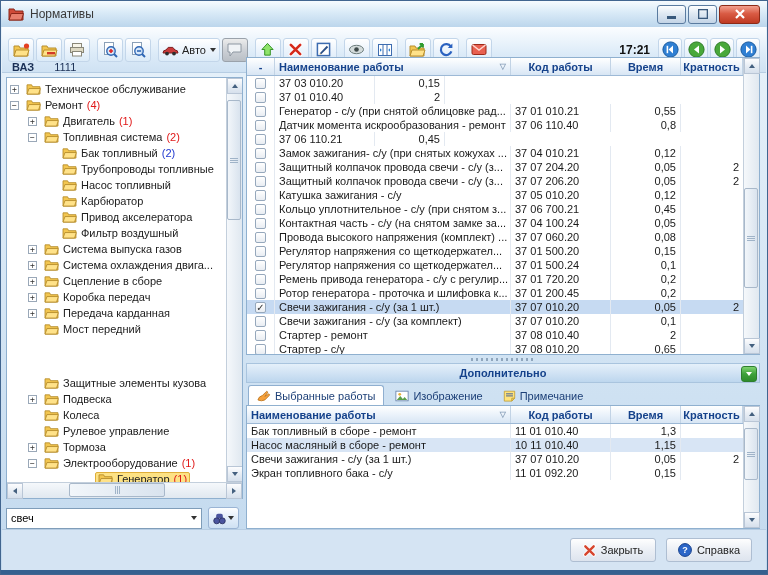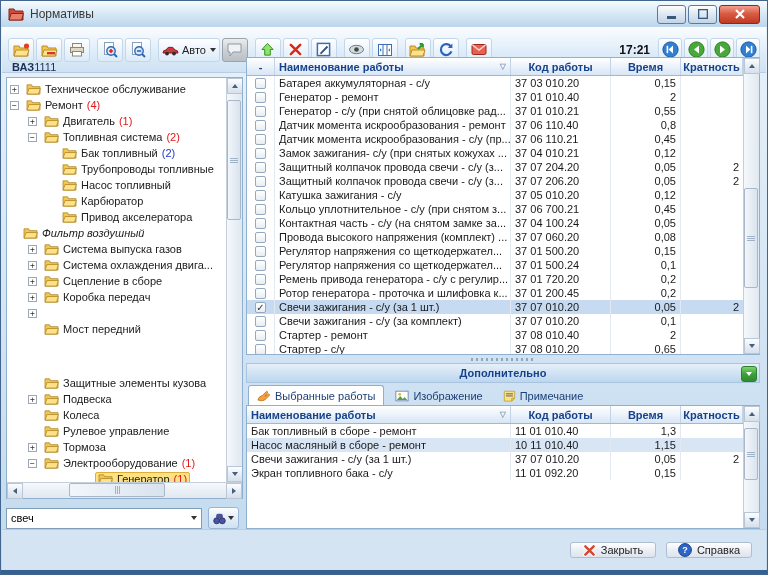--- a/index.html
+++ b/index.html
@@ -29,21 +29,21 @@
   .tsep { width:5px; }
   .auto-label { margin:0 4px 0 3px; color:#222; }
   .caret { width:0; height:0; border-left:3px solid transparent; border-right:3px solid transparent; border-top:4px solid #333; }
   .time { font-weight:bold; color:#111; margin:0 6px 0 auto; font-size:12px; }
   .navbtn { width:24px; height:24px; margin-left:2px; border:1px solid #c3d6ea; border-radius:3px;
     background: linear-gradient(#ffffff,#ecf4fc 50%,#dcebf8); display:flex; align-items:center; justify-content:center; }
 
   
   .left-panel { position:absolute; left:5px; top:58px; width:237px; height:470px; }
   .tree-caption { height:18px; padding-left:6px; color:#1a2f55; line-height:16px; }
-  .tree-caption b { margin-right:0; }
+  .tree-caption b { margin-right:20px; }
   .tree-box { height:422px; background:#fff; border:1px solid #8fb0cf; display:flex; flex-direction:column; }
   .tree-main { flex:1; display:flex; overflow:hidden; }
   .tree-list { flex:1; overflow:hidden; padding-top:3px; }
   .tree-item { height:16px; display:flex; align-items:center; white-space:nowrap; }
   .expander { width:9px; height:9px; border:1px solid #9aa8b8; background:#fff; color:#333;
     font:8px/8px "DejaVu Sans Mono", monospace; text-align:center; margin-right:4px; flex:0 0 9px; }
   .exp-spacer { width:13px; flex:0 0 13px; }
   .node { display:flex; align-items:center; gap:4px; padding:0 2px; border:1px solid transparent; color:#202020; }
   .node.sel { background:#fde284; border-color:#dfae3a; border-radius:2px; }
   .ticon { display:flex; }
@@ -108,21 +108,21 @@
   .green-btn .tri-down { border-top-color:#fff; }
 
   .tabs { height:22px; display:flex; align-items:flex-end; padding-left:2px; gap:2px; }
   .tab { height:20px; display:flex; align-items:center; gap:4px; padding:0 8px; color:#1c3f77;
     border:1px solid transparent; border-bottom:none; border-radius:3px 3px 0 0; }
   .tab.active { background:#fff; border-color:#8fafd0; font-weight:normal; }
 
   
   .footer { position:absolute; left:1px; right:1px; bottom:4px; height:41px; background:#d5e4f3;
     border-top:1px solid #b7cde3; display:flex; align-items:center; justify-content:flex-end; padding-right:14px; gap:10px; }
-  .fbtn { height:16px; min-width:86px; padding:0 10px; display:flex; align-items:center; justify-content:center; gap:5px;
+  .fbtn { height:24px; min-width:86px; padding:0 10px; display:flex; align-items:center; justify-content:center; gap:5px;
     background:linear-gradient(#fefefe,#ebeff5 50%,#dde4ee); border:1px solid #aebed2; border-radius:3px; color:#222; }
 </style>
 </head>
 <body>
 
 <div class="window">
 
   <div class="titlebar">
     <span class="ticon">
       <svg width="16" height="14" viewBox="0 0 16 14">
@@ -402,21 +402,21 @@
               <span class="node">
                 <span class="ticon">
                   <svg width="15" height="12" viewBox="0 0 16 13">
                     <path d="M1 2 h5 l1 2 h8 v8 H1 z" fill="#f3c64f" stroke="#b98f2e"></path>
                     <path d="M1 12 L3.1 6 H15.4 L13.5 12 z" fill="#ffe289" stroke="#b98f2e"></path>
                   </svg>
                 </span>
                 <span class="tlabel">Привод акселератора</span>
               </span>
             </div>
-            <div class="tree-item" style=" font-style: italic;">
+            <div class="tree-item" style="padding-left: 39px;">
               <span class="exp-spacer"></span>
               <span class="node">
                 <span class="ticon">
                   <svg width="15" height="12" viewBox="0 0 16 13">
                     <path d="M1 2 h5 l1 2 h8 v8 H1 z" fill="#f3c64f" stroke="#b98f2e"></path>
                     <path d="M1 12 L3.1 6 H15.4 L13.5 12 z" fill="#ffe289" stroke="#b98f2e"></path>
                   </svg>
                 </span>
                 <span class="tlabel">Фильтр воздушный</span>
               </span>
@@ -464,20 +464,29 @@
                   <svg width="15" height="12" viewBox="0 0 16 13">
                     <path d="M1 2 h5 l1 2 h8 v8 H1 z" fill="#f3c64f" stroke="#b98f2e"></path>
                     <path d="M1 12 L3.1 6 H15.4 L13.5 12 z" fill="#ffe289" stroke="#b98f2e"></path>
                   </svg>
                 </span>
                 <span class="tlabel">Коробка передач</span>
               </span>
             </div>
             <div class="tree-item" style="padding-left: 21px;">
               <span class="expander">+</span>
+              <span class="node">
+                <span class="ticon">
+                  <svg width="15" height="12" viewBox="0 0 16 13">
+                    <path d="M1 2 h5 l1 2 h8 v8 H1 z" fill="#f3c64f" stroke="#b98f2e"></path>
+                    <path d="M1 12 L3.1 6 H15.4 L13.5 12 z" fill="#ffe289" stroke="#b98f2e"></path>
+                  </svg>
+                </span>
+                <span class="tlabel">Передача карданная</span>
+              </span>
             </div>
             <div class="tree-item" style="padding-left: 21px;">
               <span class="exp-spacer"></span>
               <span class="node">
                 <span class="ticon">
                   <svg width="15" height="12" viewBox="0 0 16 13">
                     <path d="M1 2 h5 l1 2 h8 v8 H1 z" fill="#f3c64f" stroke="#b98f2e"></path>
                     <path d="M1 12 L3.1 6 H15.4 L13.5 12 z" fill="#ffe289" stroke="#b98f2e"></path>
                   </svg>
                 </span>
@@ -649,30 +658,28 @@
             </span>
           <span class="tcell c-code" style="justify-content:center;">Код работы</span>
           <span class="tcell c-time" style="justify-content:center;">Время</span>
           <span class="tcell c-mult" style="justify-content:center;">Кратность</span>
         </div>
         <div class="rows" id="top-rows">
             <div class="trow">
               <span class="tcell c-cb">
                 <span class="cb"></span>
               </span>
-              <span class="tcell c-name">Батарея аккумуляторная - с/у</span>
               <span class="tcell c-code">37 03 010.20</span>
               <span class="tcell c-time">0,15</span>
               <span class="tcell c-mult"></span>
             </div>
             <div class="trow">
               <span class="tcell c-cb">
                 <span class="cb"></span>
               </span>
-              <span class="tcell c-name">Генератор - ремонт</span>
               <span class="tcell c-code">37 01 010.40</span>
               <span class="tcell c-time">2</span>
               <span class="tcell c-mult"></span>
             </div>
             <div class="trow">
               <span class="tcell c-cb">
                 <span class="cb"></span>
               </span>
               <span class="tcell c-name">Генератор - с/у (при снятой облицовке рад...</span>
               <span class="tcell c-code">37 01 010.21</span>
@@ -685,21 +692,20 @@
               </span>
               <span class="tcell c-name">Датчик момента искрообразования - ремонт</span>
               <span class="tcell c-code">37 06 110.40</span>
               <span class="tcell c-time">0,8</span>
               <span class="tcell c-mult"></span>
             </div>
             <div class="trow">
               <span class="tcell c-cb">
                 <span class="cb"></span>
               </span>
-              <span class="tcell c-name">Датчик момента искрообразования - с/у (пр...</span>
               <span class="tcell c-code">37 06 110.21</span>
               <span class="tcell c-time">0,45</span>
               <span class="tcell c-mult"></span>
             </div>
             <div class="trow">
               <span class="tcell c-cb">
                 <span class="cb"></span>
               </span>
               <span class="tcell c-name">Замок зажигания- с/у (при снятых кожухах ...</span>
               <span class="tcell c-code">37 04 010.21</span>

